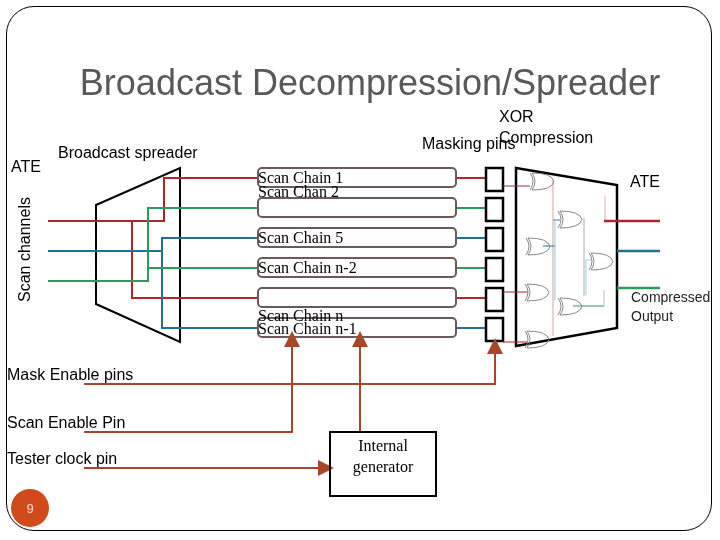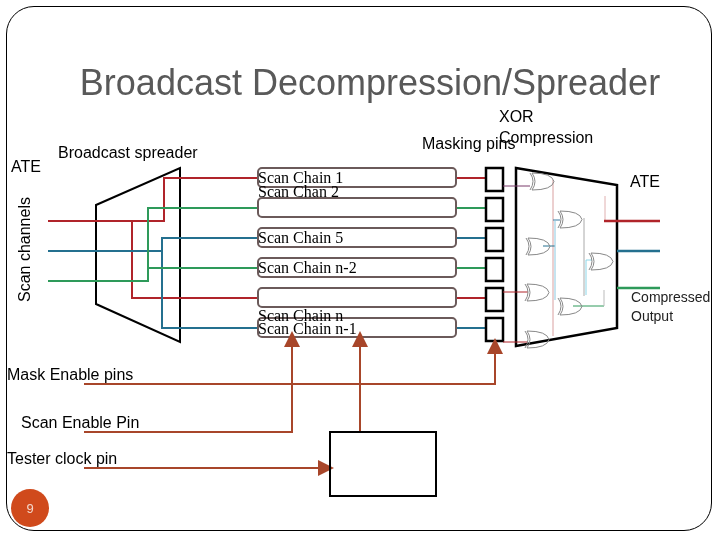--- a/index.html
+++ b/index.html
@@ -23,21 +23,21 @@
 <div class="txt sans16" style="left:58px;top:108px;margin-top:36px;">Broadcast spreader</div>
 <div class="txt sans16" style="left:499px;top:108px;">XOR</div>
 <div class="txt sans16" style="left:499px;top:129px;">Compression</div>
 <div class="txt sans16" style="left:422px;top:135px;">Masking pins</div>
 <div class="txt sans16" style="left:11px;top:158px;">ATE</div>
 <div class="vert">Scan channels</div>
 <div class="txt sans16" style="left:630px;top:173px;">ATE</div>
 <div class="txt" style="left:631px;top:289px;font-size:14px;color:#222;">Compressed</div>
 <div class="txt" style="left:631px;top:308px;font-size:14px;color:#222;">Output</div>
 <div class="txt sans16" style="left:7px;top:366px;">Mask Enable pins</div>
-<div class="txt sans16" style="left:7px;top:414px;margin-left:14px;">Scan Enable Pin</div>
+<div class="txt sans16" style="left:7px;top:414px;">Scan Enable Pin</div>
 <div class="txt sans16" style="left:7px;top:450px;">Tester clock pin</div>
 
 <svg width="720" height="540">
 
   <polygon points="96,205 180,168 180,342 96,304" fill="none" stroke="#000" stroke-width="2"></polygon>
 
   <g fill="none" stroke-width="2">
 
     <polyline points="48,221 164,221 164,178 258,178" stroke="#b0242a"></polyline>
     <polyline points="132,221 132,298 258,298" stroke="#b0242a"></polyline>
@@ -124,15 +124,17 @@
 </svg>
 
 <div class="chain-label" style="top:169px;">Scan Chain 1</div>
 <div class="chain-label" style="top:183px;">Scan Chan 2</div>
 <div class="chain-label" style="top:229px;">Scan Chain 5</div>
 <div class="chain-label" style="top:259px;">Scan Chain n-2</div>
 <div class="chain-label" style="top:289px;margin-top:31px;">Scan Chain n-1</div>
 <div class="chain-label" style="top:307px;border-radius:8px;">Scan Chain n</div>
 
 <div class="clock-box">
+  <div>Internal</div>
+  <div>generator</div>
 </div>
 
 <div class="badge">9</div>
 
 </body></html>

